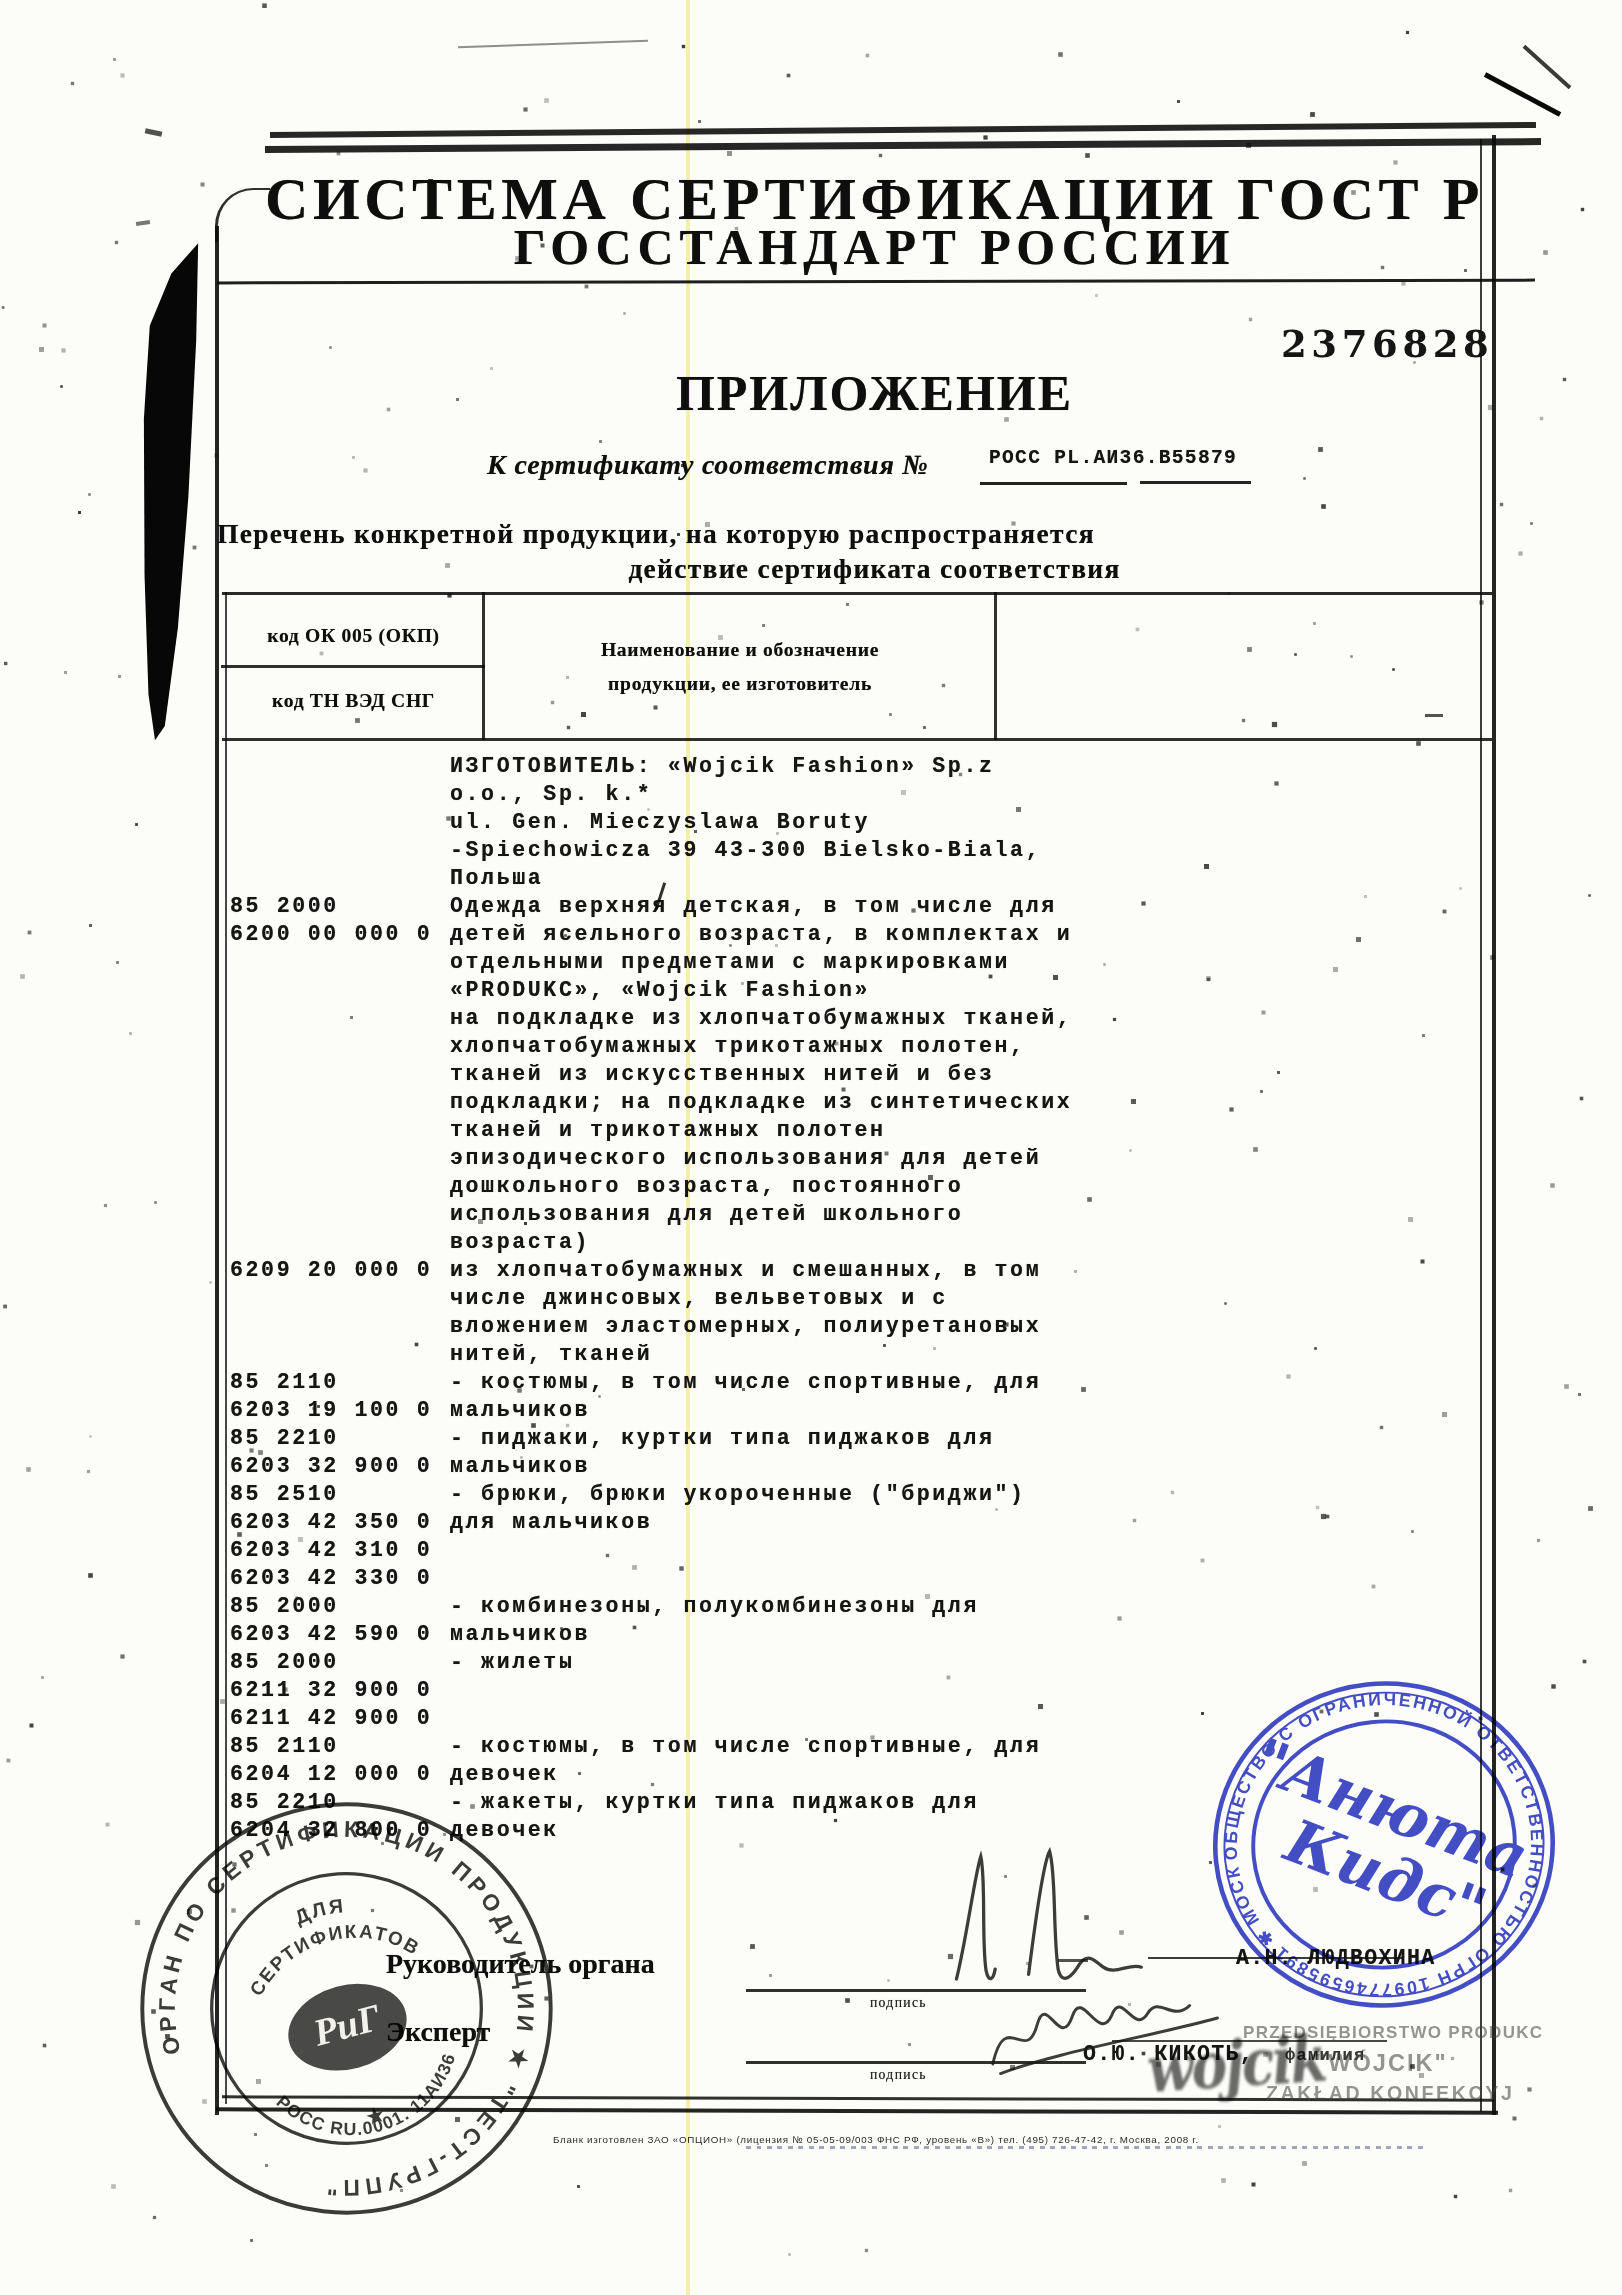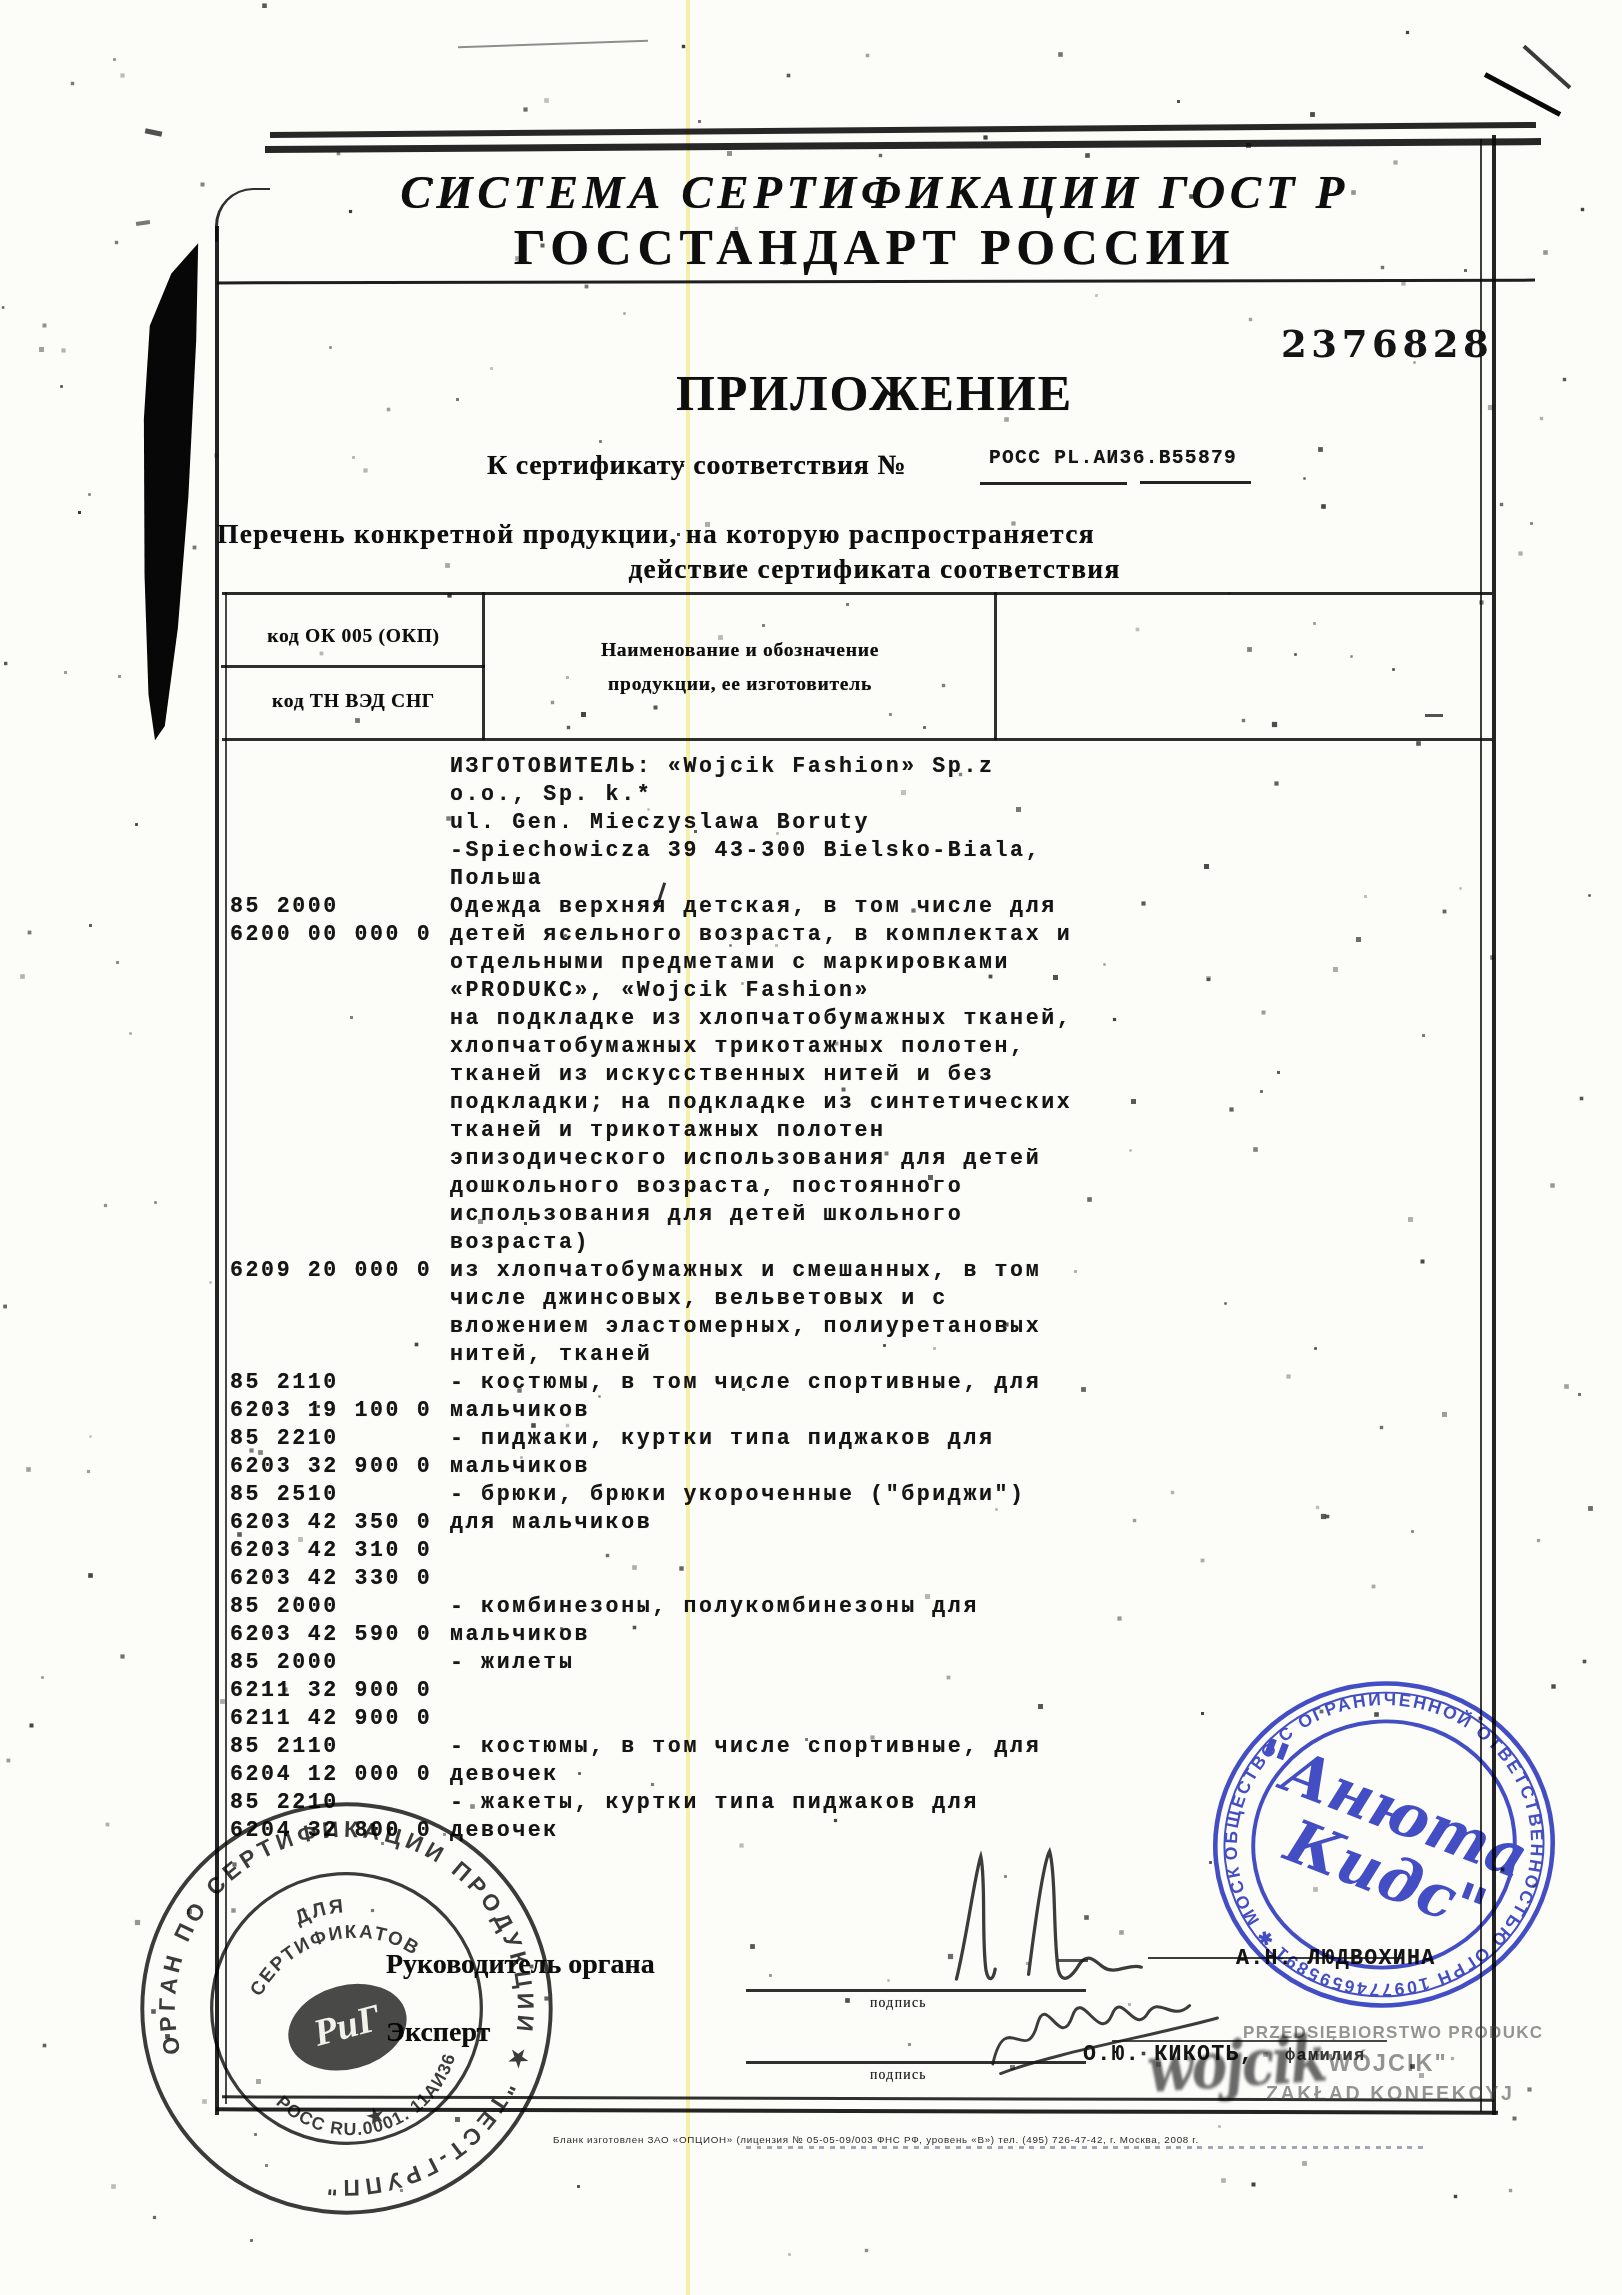--- a/index.html
+++ b/index.html
@@ -6,25 +6,25 @@
   .page{position:relative;width:1622px;height:2295px;background:#fcfcf9;overflow:hidden;
         font-family:"Liberation Serif",serif;color:#111;}
   .abs{position:absolute;}
   
   .sb{font-family:"Liberation Serif",serif;font-weight:700;color:#0e0e0e;text-shadow:0 0 0.7px rgba(10,10,10,.55);}
   .tw{font-family:"Liberation Mono","DejaVu Sans Mono",monospace;font-weight:700;color:#151515;
       font-size:21.6px;letter-spacing:2.6px;white-space:pre;text-shadow:0 0 0.7px rgba(0,0,0,.5);}
   .line{background:#0c0c0c;}
   .soft{opacity:.88;}
   
-  .title1{font-size:47px;letter-spacing:4.6px;font-style:italic;}
+  .title1{font-size:60px;letter-spacing:4.6px;}
   .title2{font-size:50px;letter-spacing:5.9px;}
   .doc-title{font-size:50px;letter-spacing:2px;}
   .serial{font-family:"DejaVu Serif",serif;font-weight:600;font-size:37px;letter-spacing:4.6px;color:#151515;}
-  .cert-label{font-size:28px;letter-spacing:0.7px;}
+  .cert-label{font-size:28px;letter-spacing:0.7px;font-style:italic;}
   .cert-num{font-size:19.6px;letter-spacing:1.3px;}
   .subtitle{font-size:27.5px;letter-spacing:1.3px;}
   .thead{font-size:19.6px;letter-spacing:0.7px;line-height:34px;text-align:center;}
   .sig-label{font-size:28px;}
   .sig-caption{font-size:13.7px;font-weight:400;letter-spacing:1.3px;color:#222;}
   .name{font-size:21.6px;letter-spacing:1.3px;}
   .fam{font-size:17px;}
   .fineprint{font-family:"Liberation Sans",sans-serif;font-size:9.8px;color:#2a2a2a;letter-spacing:0.7px;
              filter:blur(0.3px);white-space:nowrap;}
   

